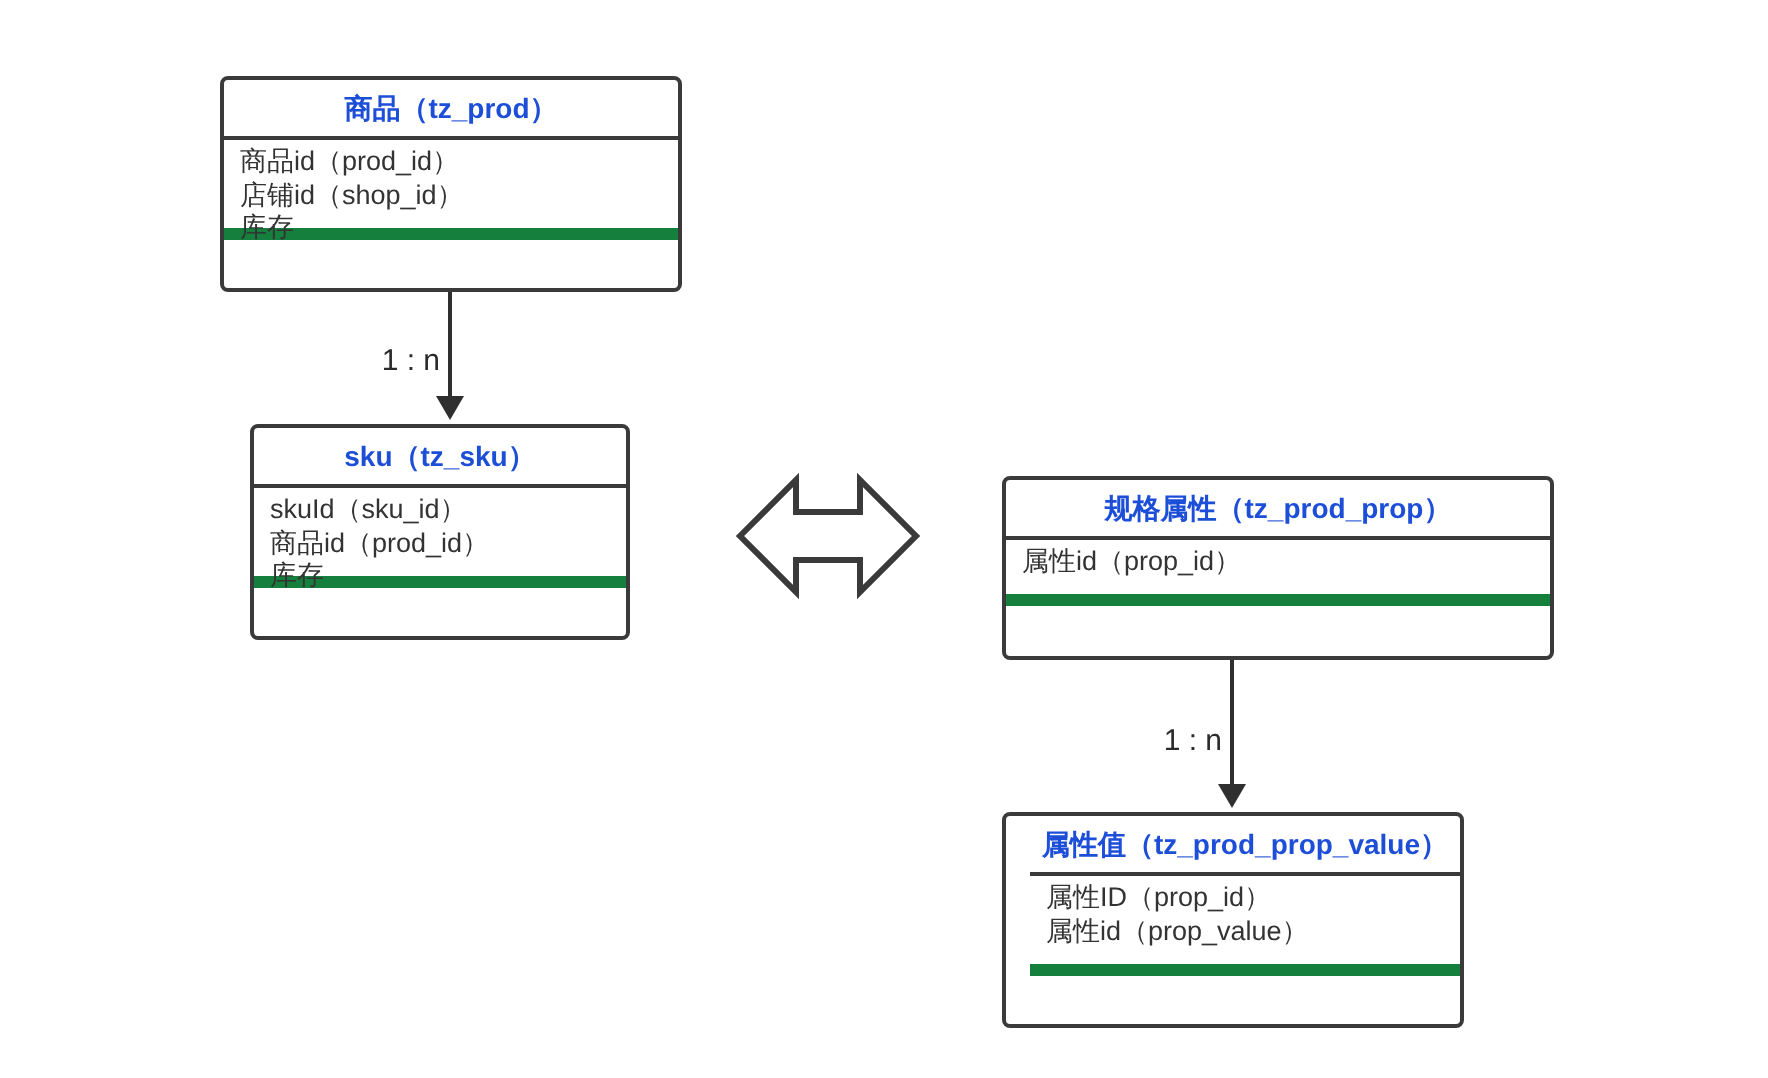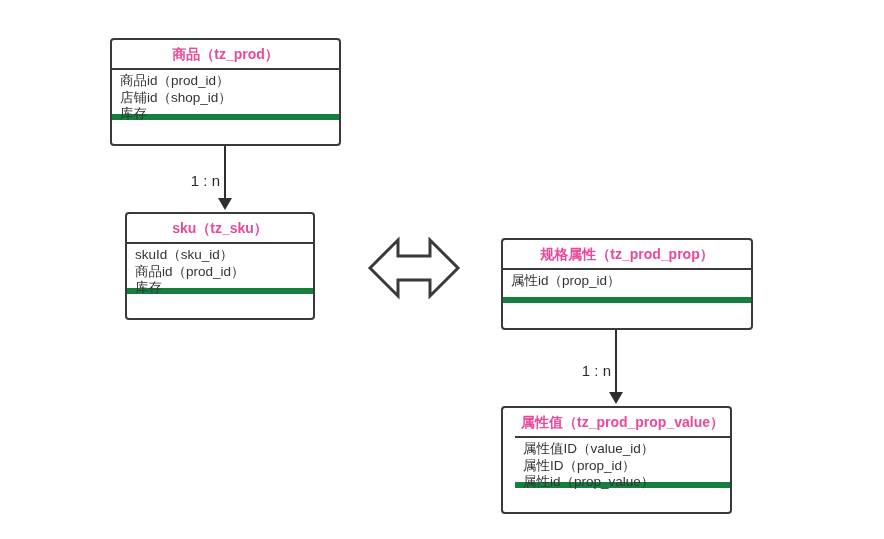--- a/index.html
+++ b/index.html
@@ -24,21 +24,21 @@
     border: 2px solid #3a3a3a;
     border-radius: 4px;
   }
   .entity-title {
     box-sizing: border-box;
     height: 30px;
     line-height: 28px;
     text-align: center;
     font-size: 14px;
     font-weight: bold;
-    color: #ec4899;
+    color: #1d4ed8;
     border-bottom: 2px solid #3a3a3a;
     white-space: nowrap;
     overflow: hidden;
   }
   .entity-attrs {
     box-sizing: border-box;
     border-bottom: 6px solid #15803d;
     padding: 3px 0 4px 8px;
   }
   .attr-row {
@@ -112,37 +112,36 @@
     </div>
     <div class="entity-footer"></div>
   </div>
 
   <div class="double-arrow" style="left:366px; top:236px; width:96px; height:64px;">
     <svg width="96" height="64" viewBox="0 0 96 64">
       <polygon points="4,32 32,4 32,20 64,20 64,4 92,32 64,60 64,44 32,44 32,60" fill="#ffffff" stroke="#3a3a3a" stroke-width="3" stroke-linejoin="miter"></polygon>
     </svg>
   </div>
 
-  <div class="entity" style="left:501px; top:238px; width:252px; height:92px;">
+  <div class="entity" style="left:501px; top:238px; width:276px; height:92px;">
     <div class="entity-title">规格属性（tz_prod_prop）</div>
     <div class="entity-attrs" style="height:33px;">
       <div class="attr-row">属性id（prop_id）</div>
     </div>
     <div class="entity-footer"></div>
   </div>
 
   <div class="conn" style="left:0; top:0; width:884px; height:539px; pointer-events:none;">
     <div class="conn-line" style="left:615px; top:330px; height:62px;"></div>
     <div class="conn-head" style="left:609px; top:392px;"></div>
     <div class="conn-label" style="left:569px; top:362px; width:42px;">1 : n</div>
   </div>
 
   <div class="entity" style="left:501px; top:406px; width:231px; height:108px;padding-left:12px;">
     <div class="entity-title">属性值（tz_prod_prop_value）</div>
     <div class="entity-attrs" style="height:50px;">
-      <div class="attr-row">属性值ID（value_id）</div>
       <div class="attr-row">属性ID（prop_id）</div>
       <div class="attr-row">属性id（prop_value）</div>
     </div>
     <div class="entity-footer"></div>
   </div>
 
 </div>
 
 </body></html>

